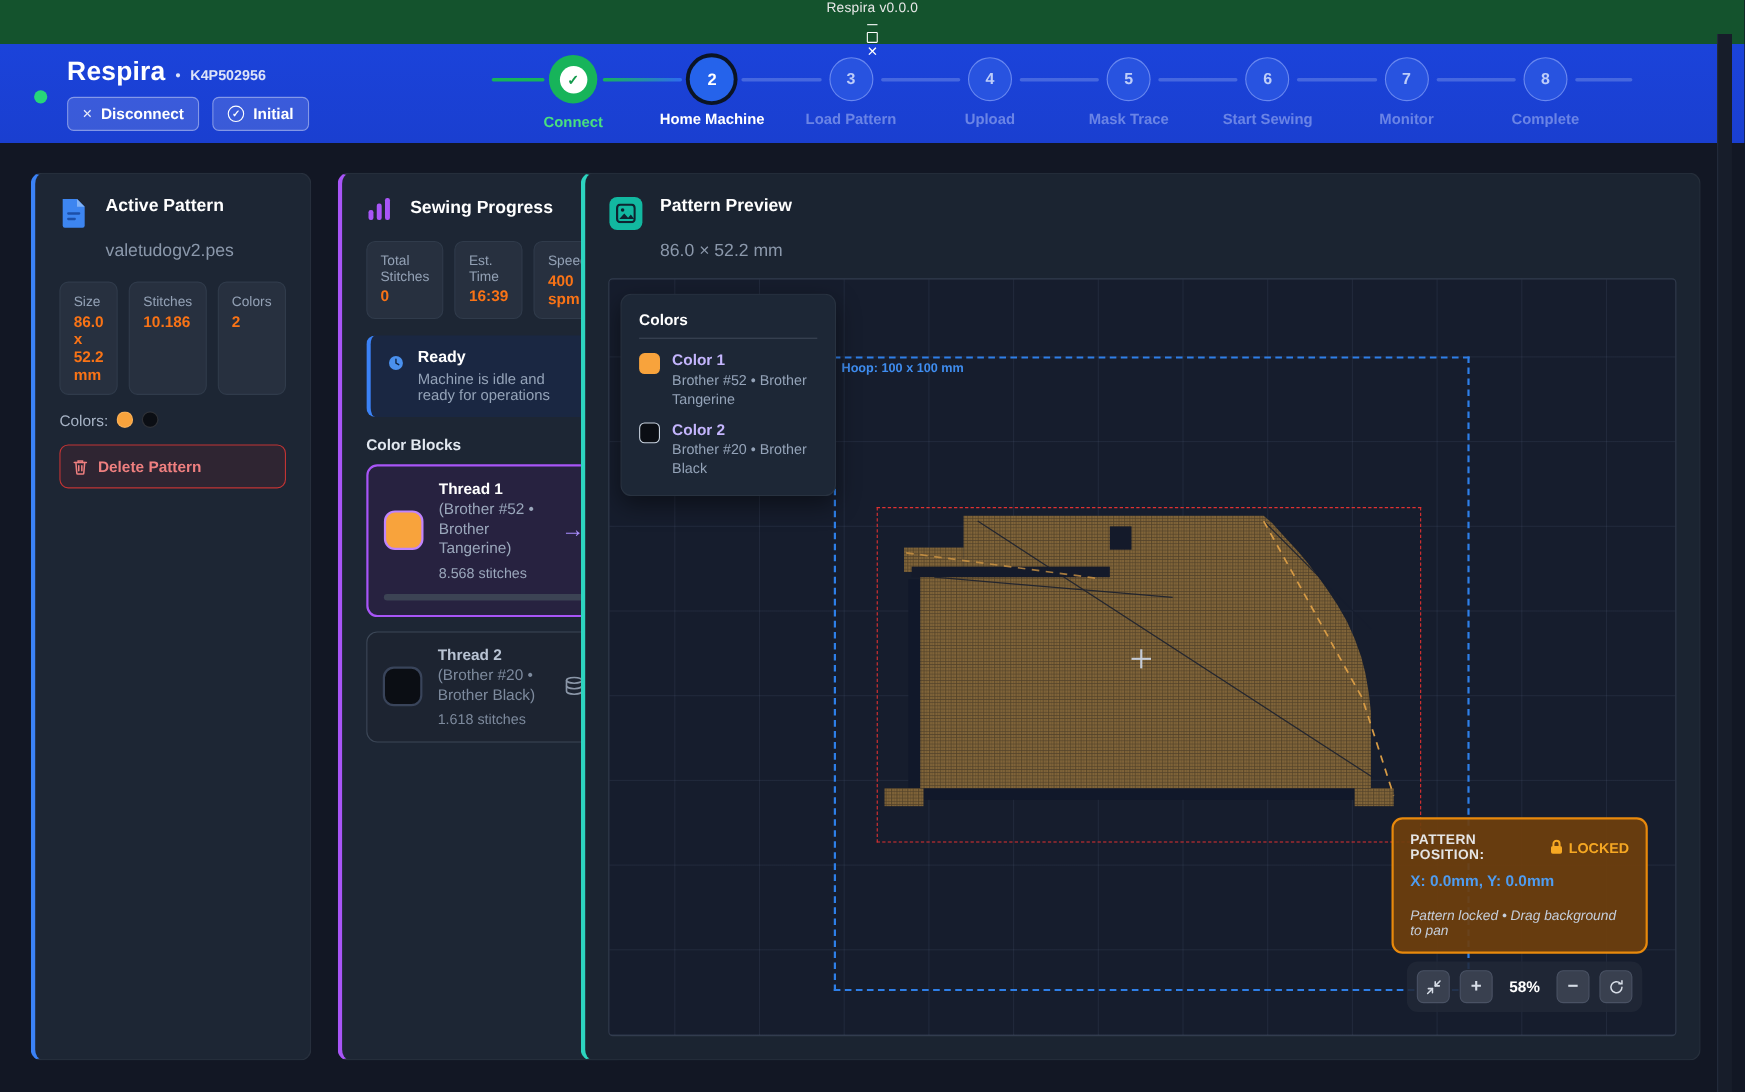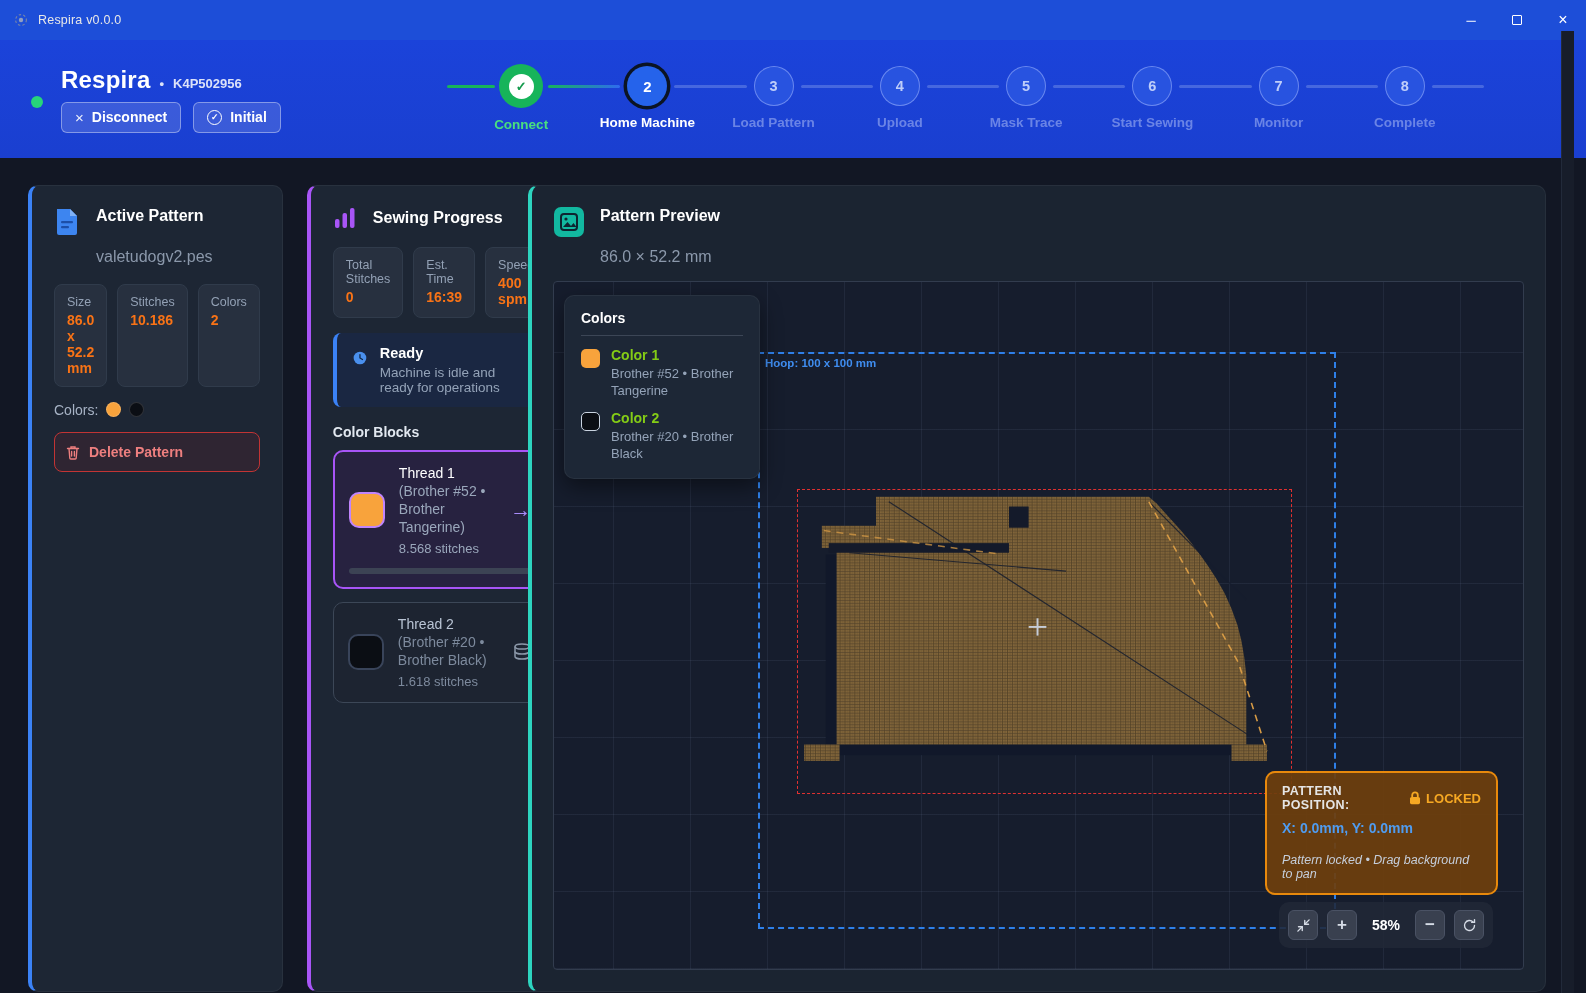--- a/index.html
+++ b/index.html
@@ -1,30 +1,30 @@
 <!DOCTYPE html>
 <html><head>
 <meta charset="utf-8">
 <style>
   * { margin:0; padding:0; box-sizing:border-box; }
   html,body { width:1586px; height:993px; overflow:hidden; background:#121724;
     font-family:"Liberation Sans", sans-serif; }
 
   
-  .titlebar { height:40px; background:#1d4ed8; display:flex; align-items:center; color:#e8e8e8; }
+  .titlebar { height:40px; background:#14532d; display:flex; align-items:center; color:#e8e8e8;flex-direction:column; }
   .titlebar .app-icon { width:16px; height:16px; margin:0 9px 0 13px; opacity:.8; }
   .titlebar .tb-title { font-size:12.5px; letter-spacing:.2px; }
   .tb-spacer { flex:1; }
   .tb-btn { width:46px; height:31px; display:flex; align-items:center; justify-content:center;
     color:#fff; font-size:13px; cursor:default; }
   .tb-btn .sq { width:10px; height:10px; border:1.2px solid #fff; border-radius:1px; }
   .tb-btn.close-btn { font-size:16px; }
 
   
-  .header { height:118px; background:linear-gradient(180deg,#1b43da,#1a3fd0); display:flex; align-items:center; }
+  .header { height:90px; background:linear-gradient(180deg,#1b43da,#1a3fd0); display:flex; align-items:center; }
   .status-dot { width:12px; height:12px; border-radius:50%; background:#27d57a; margin:6px 18px 0 31px; flex:none; }
   .brand-col { display:flex; flex-direction:column; gap:8px; }
   .brand-row { display:flex; align-items:baseline; gap:9px; }
   .brand-name { color:#fff; font-size:24px; font-weight:800; letter-spacing:.2px; }
   .brand-serial { color:rgba(255,255,255,.85); font-size:13px; font-weight:600; }
   .hdr-buttons { display:flex; gap:12px; }
   .hdr-btn { display:flex; align-items:center; gap:8px; background:rgba(255,255,255,.14);
     border:1px solid rgba(255,255,255,.38); border-radius:6px; padding:6px 13px;
     color:#fff; font-size:14px; font-weight:700; cursor:pointer; }
   .hdr-btn .x-ic { font-size:15px; font-weight:400; opacity:.9; }
@@ -86,21 +86,21 @@
 
   .blocks-label { color:#e2e8f0; font-size:14px; font-weight:800; margin:17px 0 10px; }
   .thread-row { border-radius:10px; padding:12px 14px 13px; margin-bottom:13px; cursor:pointer; }
   .thread-row.current { background:#272240; border:2px solid #a855f7; }
   .thread-row.pending { background:#1d2431; border:1px solid #3c4757; }
   .thread-top { display:flex; align-items:center; gap:14px; }
   .thread-swatch { width:36px; height:36px; border-radius:10px; flex:none; }
   .thread-row.current .thread-swatch { border:2px solid #c084fc; }
   .thread-row.pending .thread-swatch { border:2px solid #39445a; }
   .thread-info { flex:1; }
-  .thread-name { color:#fff; font-size:14px; font-weight:400; }
+  .thread-name { color:#fff; font-size:14px; font-weight:700; }
   .thread-row.pending .thread-name { color:#b9c4d4; }
   .thread-detail { color:#9aa7bb; font-size:14px; }
   .thread-row.pending .thread-detail { color:#7d8a9d; }
   .thread-stitches { color:#9aa7bb; font-size:13px; margin-top:5px; }
   .thread-row.pending .thread-stitches { color:#7d8a9d; }
   .thread-arrow { color:#a78bfa; font-size:21px; font-weight:700; }
   .progress-track { height:6px; background:#3c4354; border-radius:3px; margin-top:12px; }
 
   
   .pp-icon { width:30px; height:30px; border-radius:7px; background:#12b8a0;
@@ -118,21 +118,21 @@
   .pattern-svg { position:absolute; left:0; top:0; width:100%; height:100%; }
 
   .colors-panel { position:absolute; left:10px; top:13px; width:196px; background:#1d2736;
     border:1px solid rgba(255,255,255,.05); border-radius:10px; padding:14px 16px 15px;
     box-shadow:0 8px 22px rgba(0,0,0,.45); }
   .cp-title { color:#fff; font-size:14px; font-weight:800; }
   .cp-divider { border:none; border-top:1px solid #3c4656; margin:9px 0 11px; }
   .cp-item { display:flex; gap:11px; margin-bottom:10px; }
   .cp-swatch { width:19px; height:19px; border-radius:5px; flex:none; margin-top:2px; }
   .cp-swatch.dark { border:1.6px solid #c9d3e0; }
-  .cp-name { color:#84cc16; font-size:14px; font-weight:800; }
+  .cp-name { color:#c4b5fd; font-size:14px; font-weight:800; }
   .cp-detail { color:#94a3b8; font-size:13px; margin-top:3px; line-height:1.3; }
 
   .pos-overlay { position:absolute; right:25px; bottom:74px; width:233px;
     background:rgba(110,62,13,.93); border:2px solid #e8890c; border-radius:10px;
     padding:11px 15px 12px; }
   .pos-row1 { display:flex; align-items:center; justify-content:space-between; }
   .pos-label { color:#e5e5e5; font-size:12.5px; font-weight:800; letter-spacing:.4px; }
   .pos-locked { display:flex; align-items:center; gap:5px; color:#f6a823; font-size:13px; font-weight:800; }
   .pos-coords { color:#4f9cf0; font-size:14px; font-weight:800; margin-top:8px; }
   .pos-hint { color:#c5cedb; font-size:12.5px; font-style:italic; margin-top:17px; }

